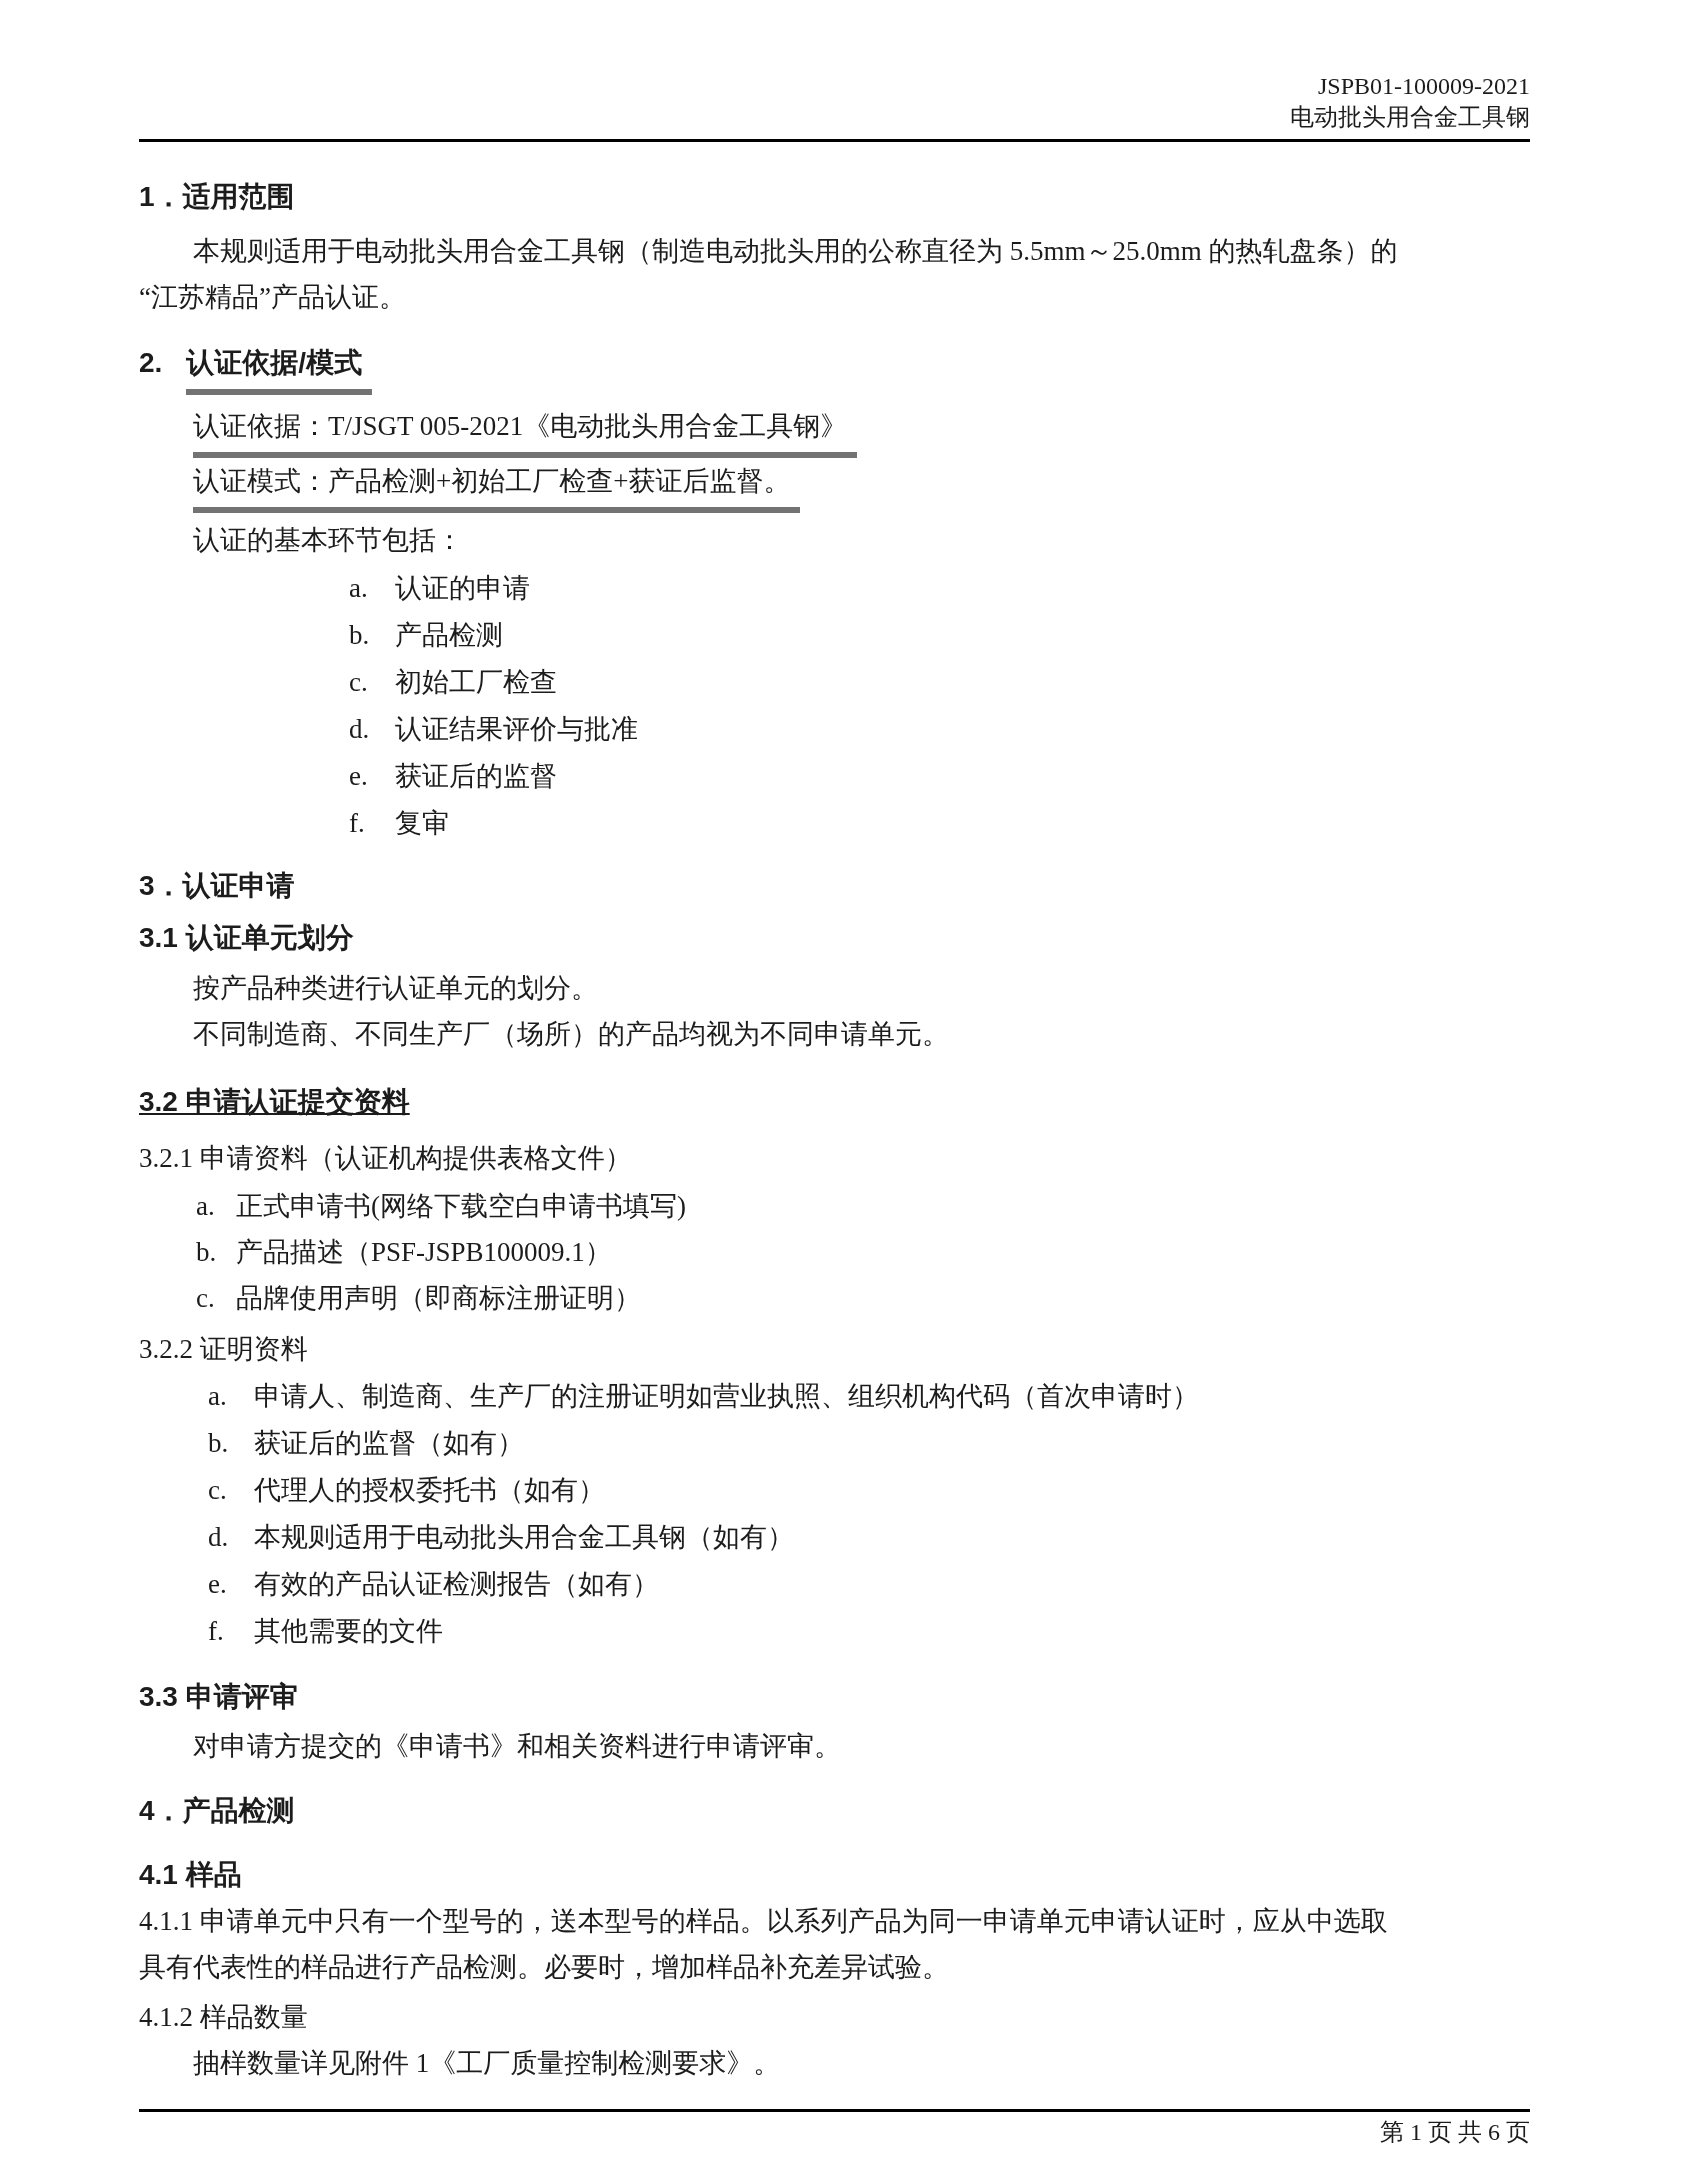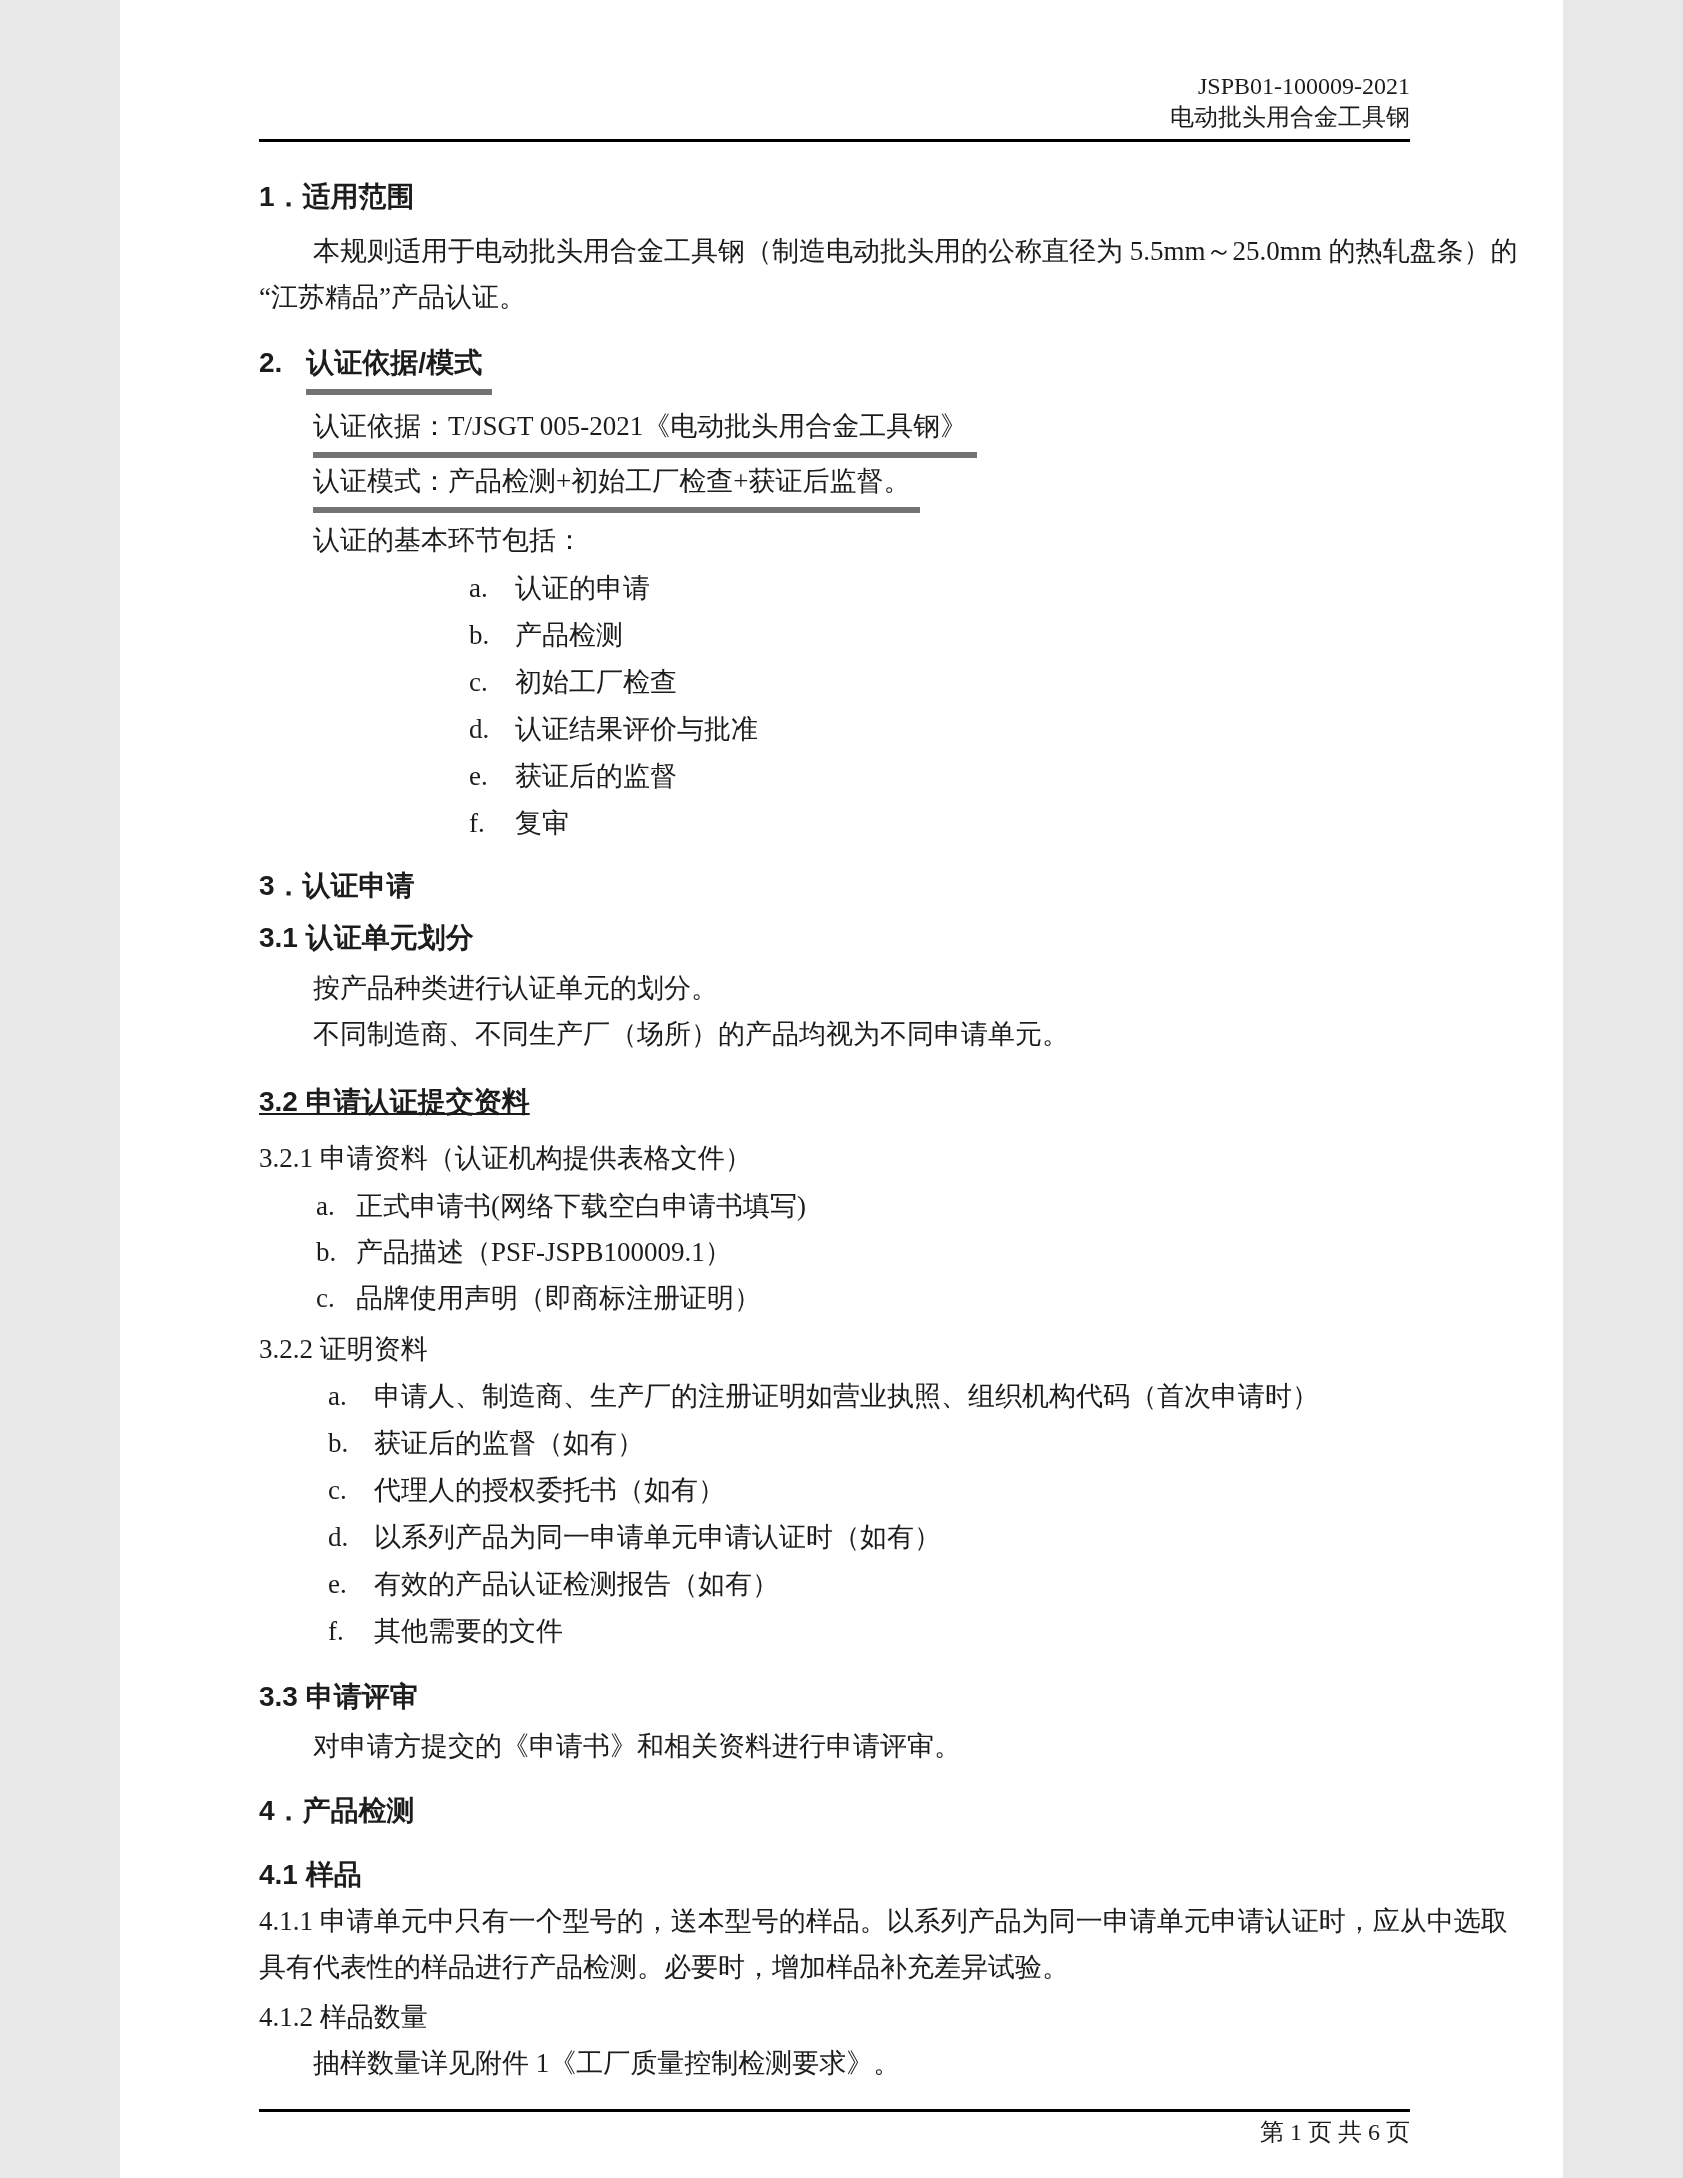--- a/index.html
+++ b/index.html
@@ -1,18 +1,18 @@
 <!DOCTYPE html>
 <html><head>
 <meta charset="utf-8">
 <style>
   html,body{margin:0;padding:0;background:#e8e8e8;}
   .page{
     position:relative;
-    width:1443px;height:2178px;
+    width:1683px;height:2178px;
     margin:0 auto;
     background:#ffffff;
     box-sizing:border-box;
     padding:0 153px 0 139px;
     overflow:hidden;
     color:#1c1c1c;
     font-family:"Liberation Serif","DejaVu Serif",serif;
     font-size:27px;
   }
   .hei{font-family:"Liberation Sans","DejaVu Sans",sans-serif;font-weight:700;}
@@ -105,21 +105,21 @@
     <div class="it321 line"><span class="lbl">a.</span><span>正式申请书(网络下载空白申请书填写)</span></div>
     <div class="it321 line"><span class="lbl">b.</span><span>产品描述（PSF-JSPB100009.1）</span></div>
     <div class="it321 line"><span class="lbl">c.</span><span>品牌使用声明（即商标注册证明）</span></div>
   </div>
 
   <div class="h-plain h322 line">3.2.2 证明资料</div>
   <div class="items322">
     <div class="it322 line"><span class="lbl">a.</span><span>申请人、制造商、生产厂的注册证明如营业执照、组织机构代码（首次申请时）</span></div>
     <div class="it322 line"><span class="lbl">b.</span><span>获证后的监督（如有）</span></div>
     <div class="it322 line"><span class="lbl">c.</span><span>代理人的授权委托书（如有）</span></div>
-    <div class="it322 line"><span class="lbl">d.</span><span>以系列产品为同一申请单元申请认证时（如有）</span></div>
+    <div class="it322 line"><span class="lbl">d.</span><span>本规则适用于电动批头用合金工具钢（如有）</span></div>
     <div class="it322 line"><span class="lbl">e.</span><span>有效的产品认证检测报告（如有）</span></div>
     <div class="it322 line"><span class="lbl">f.</span><span>其他需要的文件</span></div>
   </div>
 
   <div class="h-sub hei h33 line">3.3 申请评审</div>
   <div class="pline p33 ind2 line">对申请方提交的《申请书》和相关资料进行申请评审。</div>
 
   <div class="h-main hei h4 line" style="margin-top:19px;">4．产品检测</div>
   <div class="h-sub hei h41 line">4.1 样品</div>
   <div class="pline line">4.1.1 申请单元中只有一个型号的，送本型号的样品。以系列产品为同一申请单元申请认证时，应从中选取</div>

